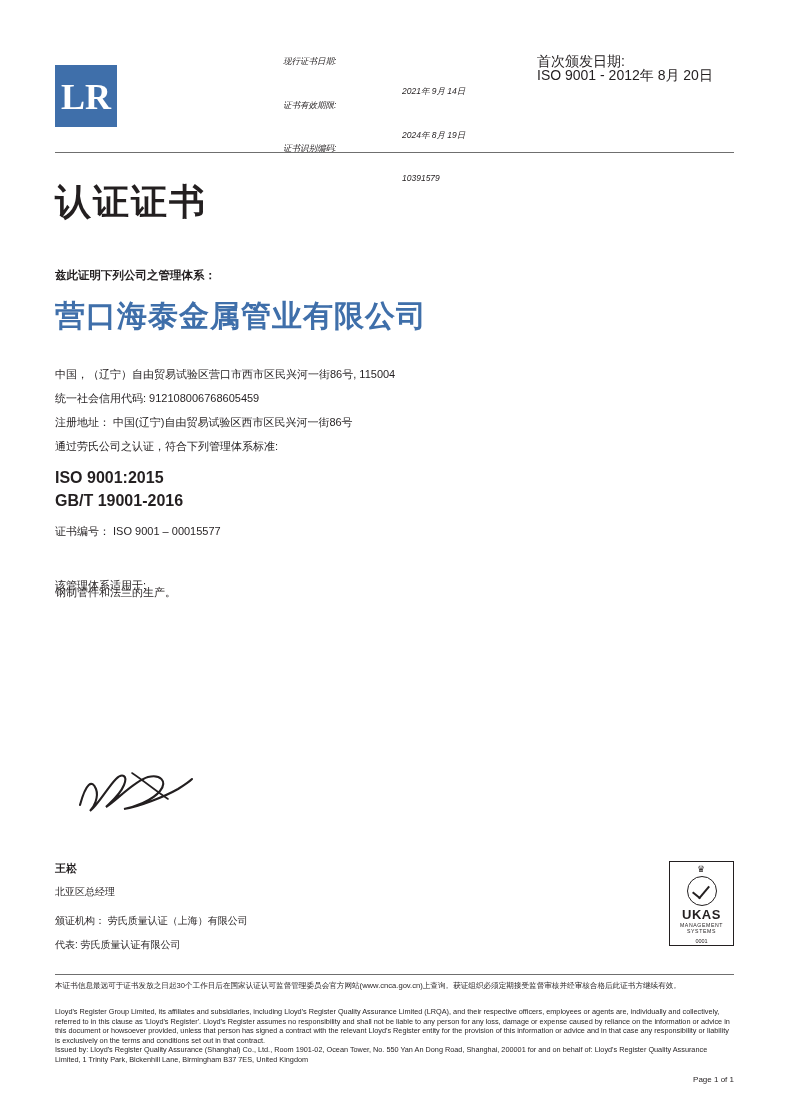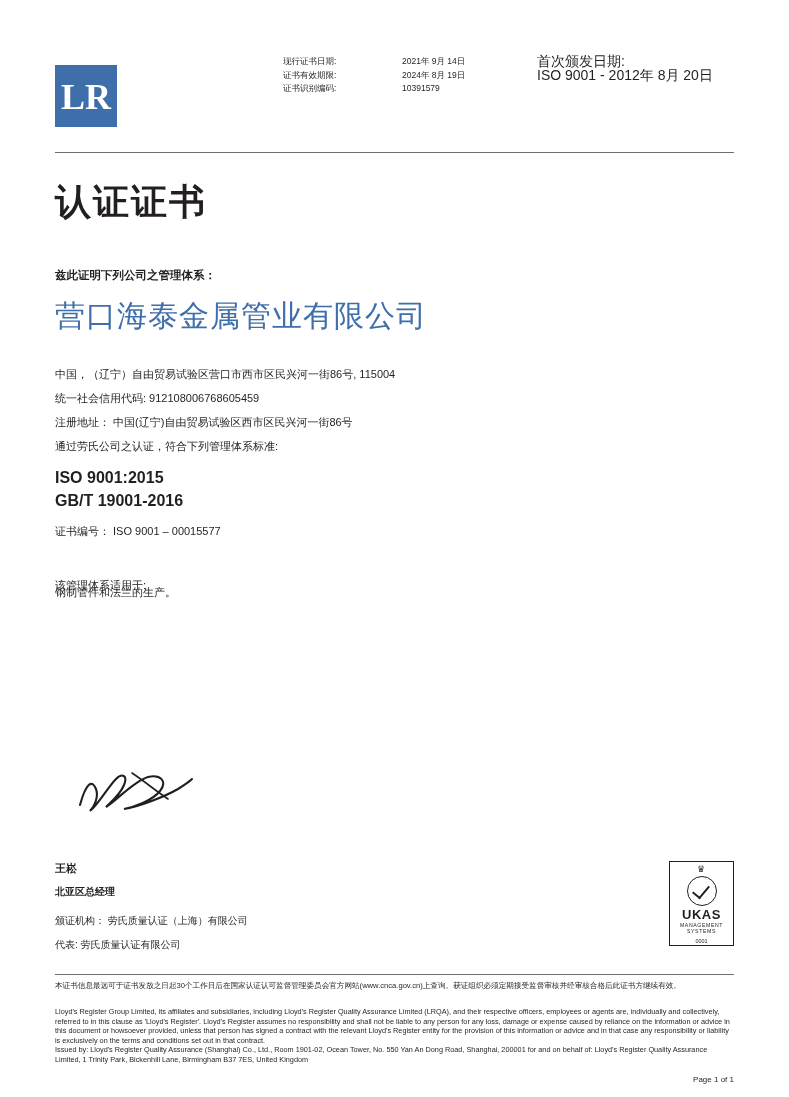--- a/index.html
+++ b/index.html
@@ -52,23 +52,23 @@
   }
 
   .meta {
     position: absolute;
     left: 283px;
     top: 0px;
     font-size: 8.5px;
     line-height: 13.5px;
     color: #231f20;
   }
-  .meta-row { display: flex; }
+  .meta-row { display: flex; font-style: italic; }
   .meta-col-label { width: 119px; }
-  .meta-col-value { width: 136px; }
+  .meta-col-value { width: 136px; margin-top: 30px; }
   .meta-block2 {
     position: absolute;
     left: 537px;
     top: 0px;
     font-size: 14px;
     line-height: 13.5px;
   }
 
   .rule {
     position: absolute;
@@ -96,21 +96,21 @@
     left: 55px;
     top: 268px;
     font-size: 11.5px;
     font-weight: bold;
   }
   .company {
     position: absolute;
     left: 55px;
     top: 296px;
     font-size: 30px;
-    font-weight: normal;
+    font-weight: bold;
     color: #3f6faa;
     letter-spacing: 1px;
     text-align: right;
   }
   .addr-lines {
     position: absolute;
     left: 55px;
     top: 362px;
     font-size: 11px;
     line-height: 24px;
@@ -158,21 +158,20 @@
     top: 861px;
     font-size: 11px;
     font-weight: bold;
     font-family: Liberation Mono, monospace;
   }
   .sign-role {
     position: absolute;
     left: 55px;
     top: 885px;
     font-size: 10px;
-    font-weight: bold;
   }
   .issuer {
     position: absolute;
     left: 55px;
     top: 914px;
     font-size: 10px;
   }
   .behalf {
     position: absolute;
     left: 55px;

